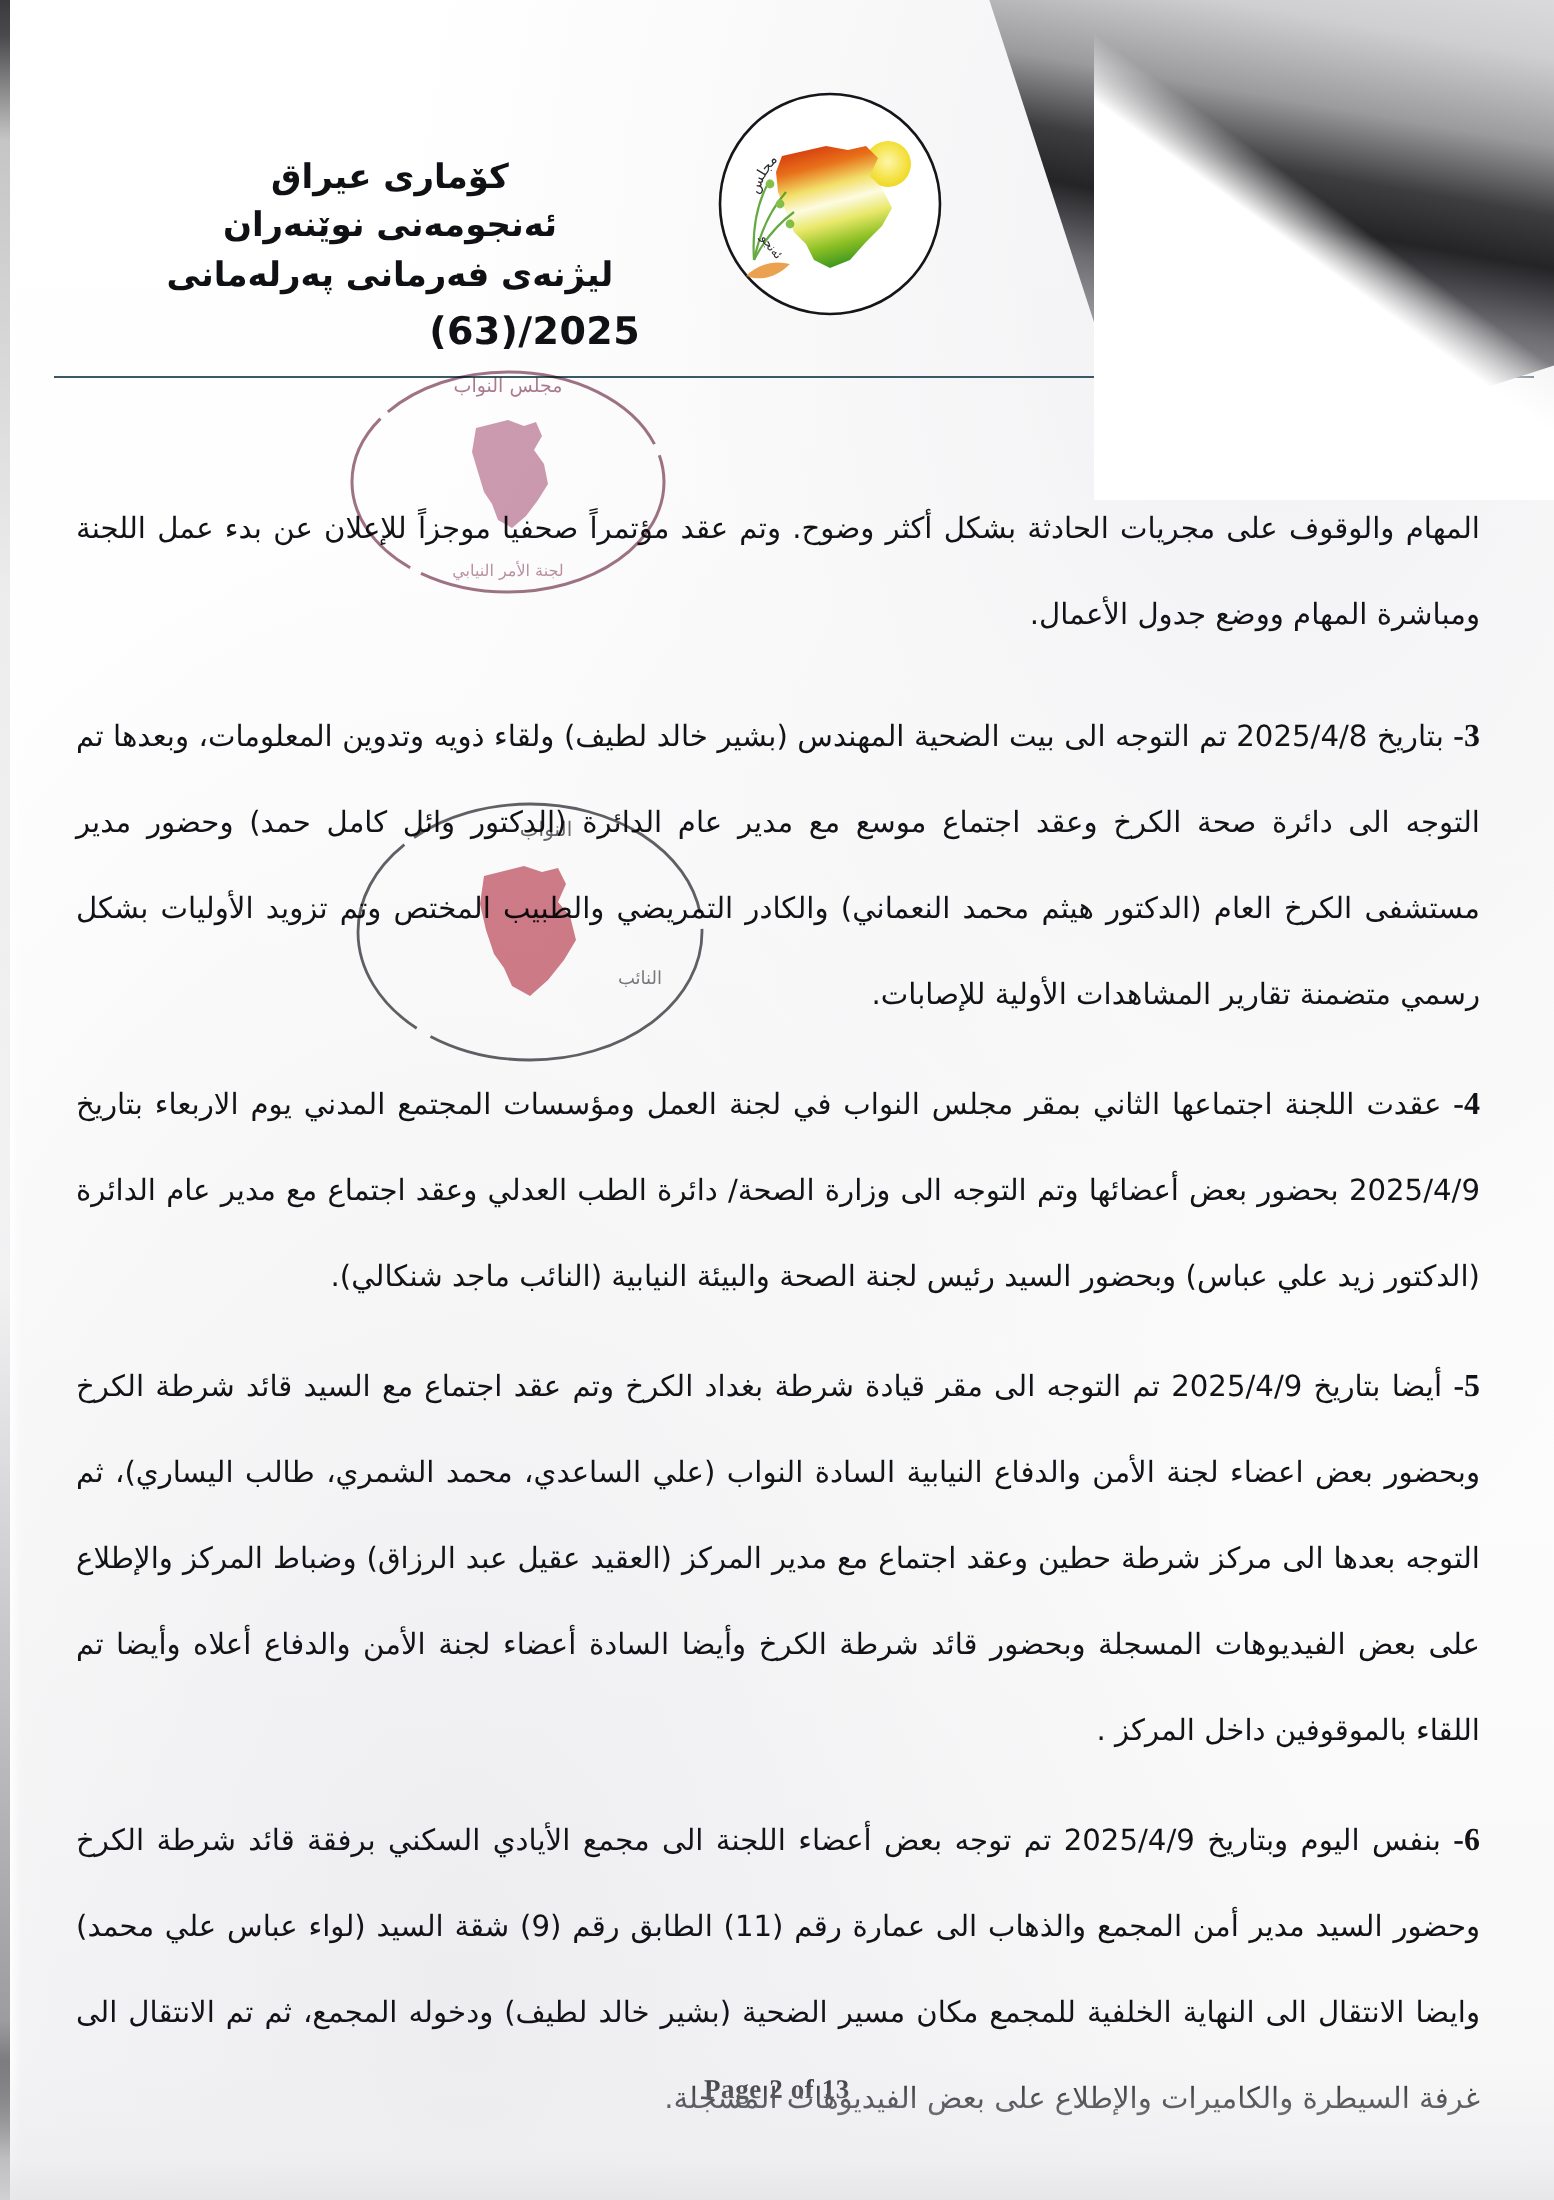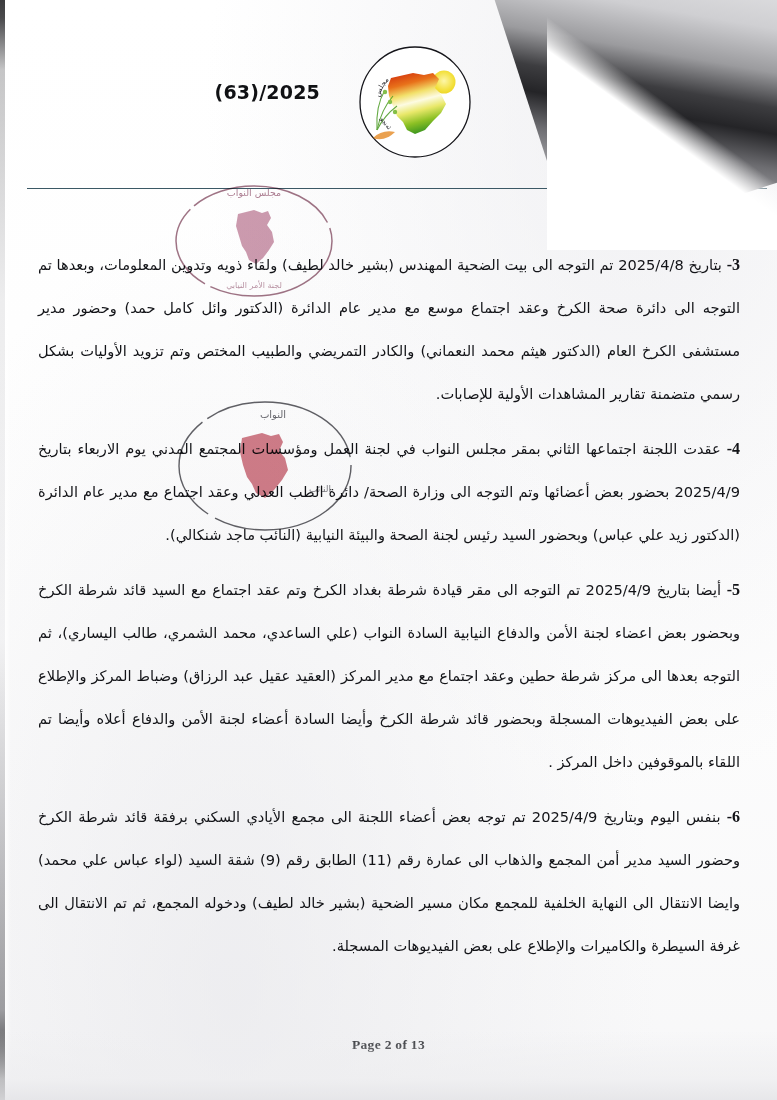--- a/index.html
+++ b/index.html
@@ -200,20 +200,23 @@
   <div class="header">
 
     <div class="hdr-block hdr-ar">
       <span>جمهورية العراق
 مجلس النواب
 لجنة الأمر النيابي</span>
       <span class="hdr-num">(63)/2025</span>
     </div>
 
     <div class="hdr-block hdr-ku">
+      <span>کۆماری عیراق
+ئەنجومەنی نوێنەران
+لیژنەی فەرمانی پەرلەمانی</span>
       <span class="hdr-num">(63)/2025</span>
     </div>
 
     <svg class="emblem" viewBox="0 0 120 120">
       <defs>
         <linearGradient id="mapGrad" x1="0.35" y1="0" x2="0.6" y2="1">
           <stop offset="0%" stop-color="#d8400f"></stop>
           <stop offset="16%" stop-color="#e8711a"></stop>
           <stop offset="33%" stop-color="#f2e06a"></stop>
           <stop offset="47%" stop-color="#fdfbe2"></stop>
@@ -264,20 +267,23 @@
       <span>أمر نيابي 63 / 9</span>
     </div>
     <div>
       <span>التاريخ:</span>
       <span class="ltr">12 / 4 / 2025</span>
     </div>
   </div>
 
   <div class="body">
 
+    <p class="para cont">
+      <span>المهام والوقوف على مجريات الحادثة بشكل أكثر وضوح. وتم عقد مؤتمراً صحفيا موجزاً للإعلان عن بدء عمل اللجنة ومباشرة المهام ووضع جدول الأعمال.</span>
+    </p>
 
     <p class="para">
       <span class="num">3-</span>
       <span>بتاريخ 2025/4/8 تم التوجه الى بيت الضحية المهندس (بشير خالد لطيف) ولقاء ذويه وتدوين المعلومات، وبعدها تم التوجه الى دائرة صحة الكرخ وعقد اجتماع موسع مع مدير عام الدائرة  (الدكتور وائل كامل حمد) وحضور مدير مستشفى الكرخ العام (الدكتور هيثم محمد النعماني) والكادر التمريضي والطبيب المختص وتم تزويد الأوليات بشكل رسمي متضمنة تقارير المشاهدات الأولية للإصابات.</span>
     </p>
 
     <p class="para">
       <span class="num">4-</span>
       <span>عقدت اللجنة اجتماعها الثاني بمقر مجلس النواب في لجنة العمل ومؤسسات المجتمع المدني يوم الاربعاء بتاريخ 2025/4/9 بحضور بعض أعضائها وتم التوجه الى وزارة الصحة/ دائرة الطب العدلي وعقد اجتماع مع مدير عام الدائرة (الدكتور زيد علي عباس) وبحضور السيد رئيس لجنة الصحة والبيئة النيابية (النائب ماجد شنكالي).</span>
     </p>

